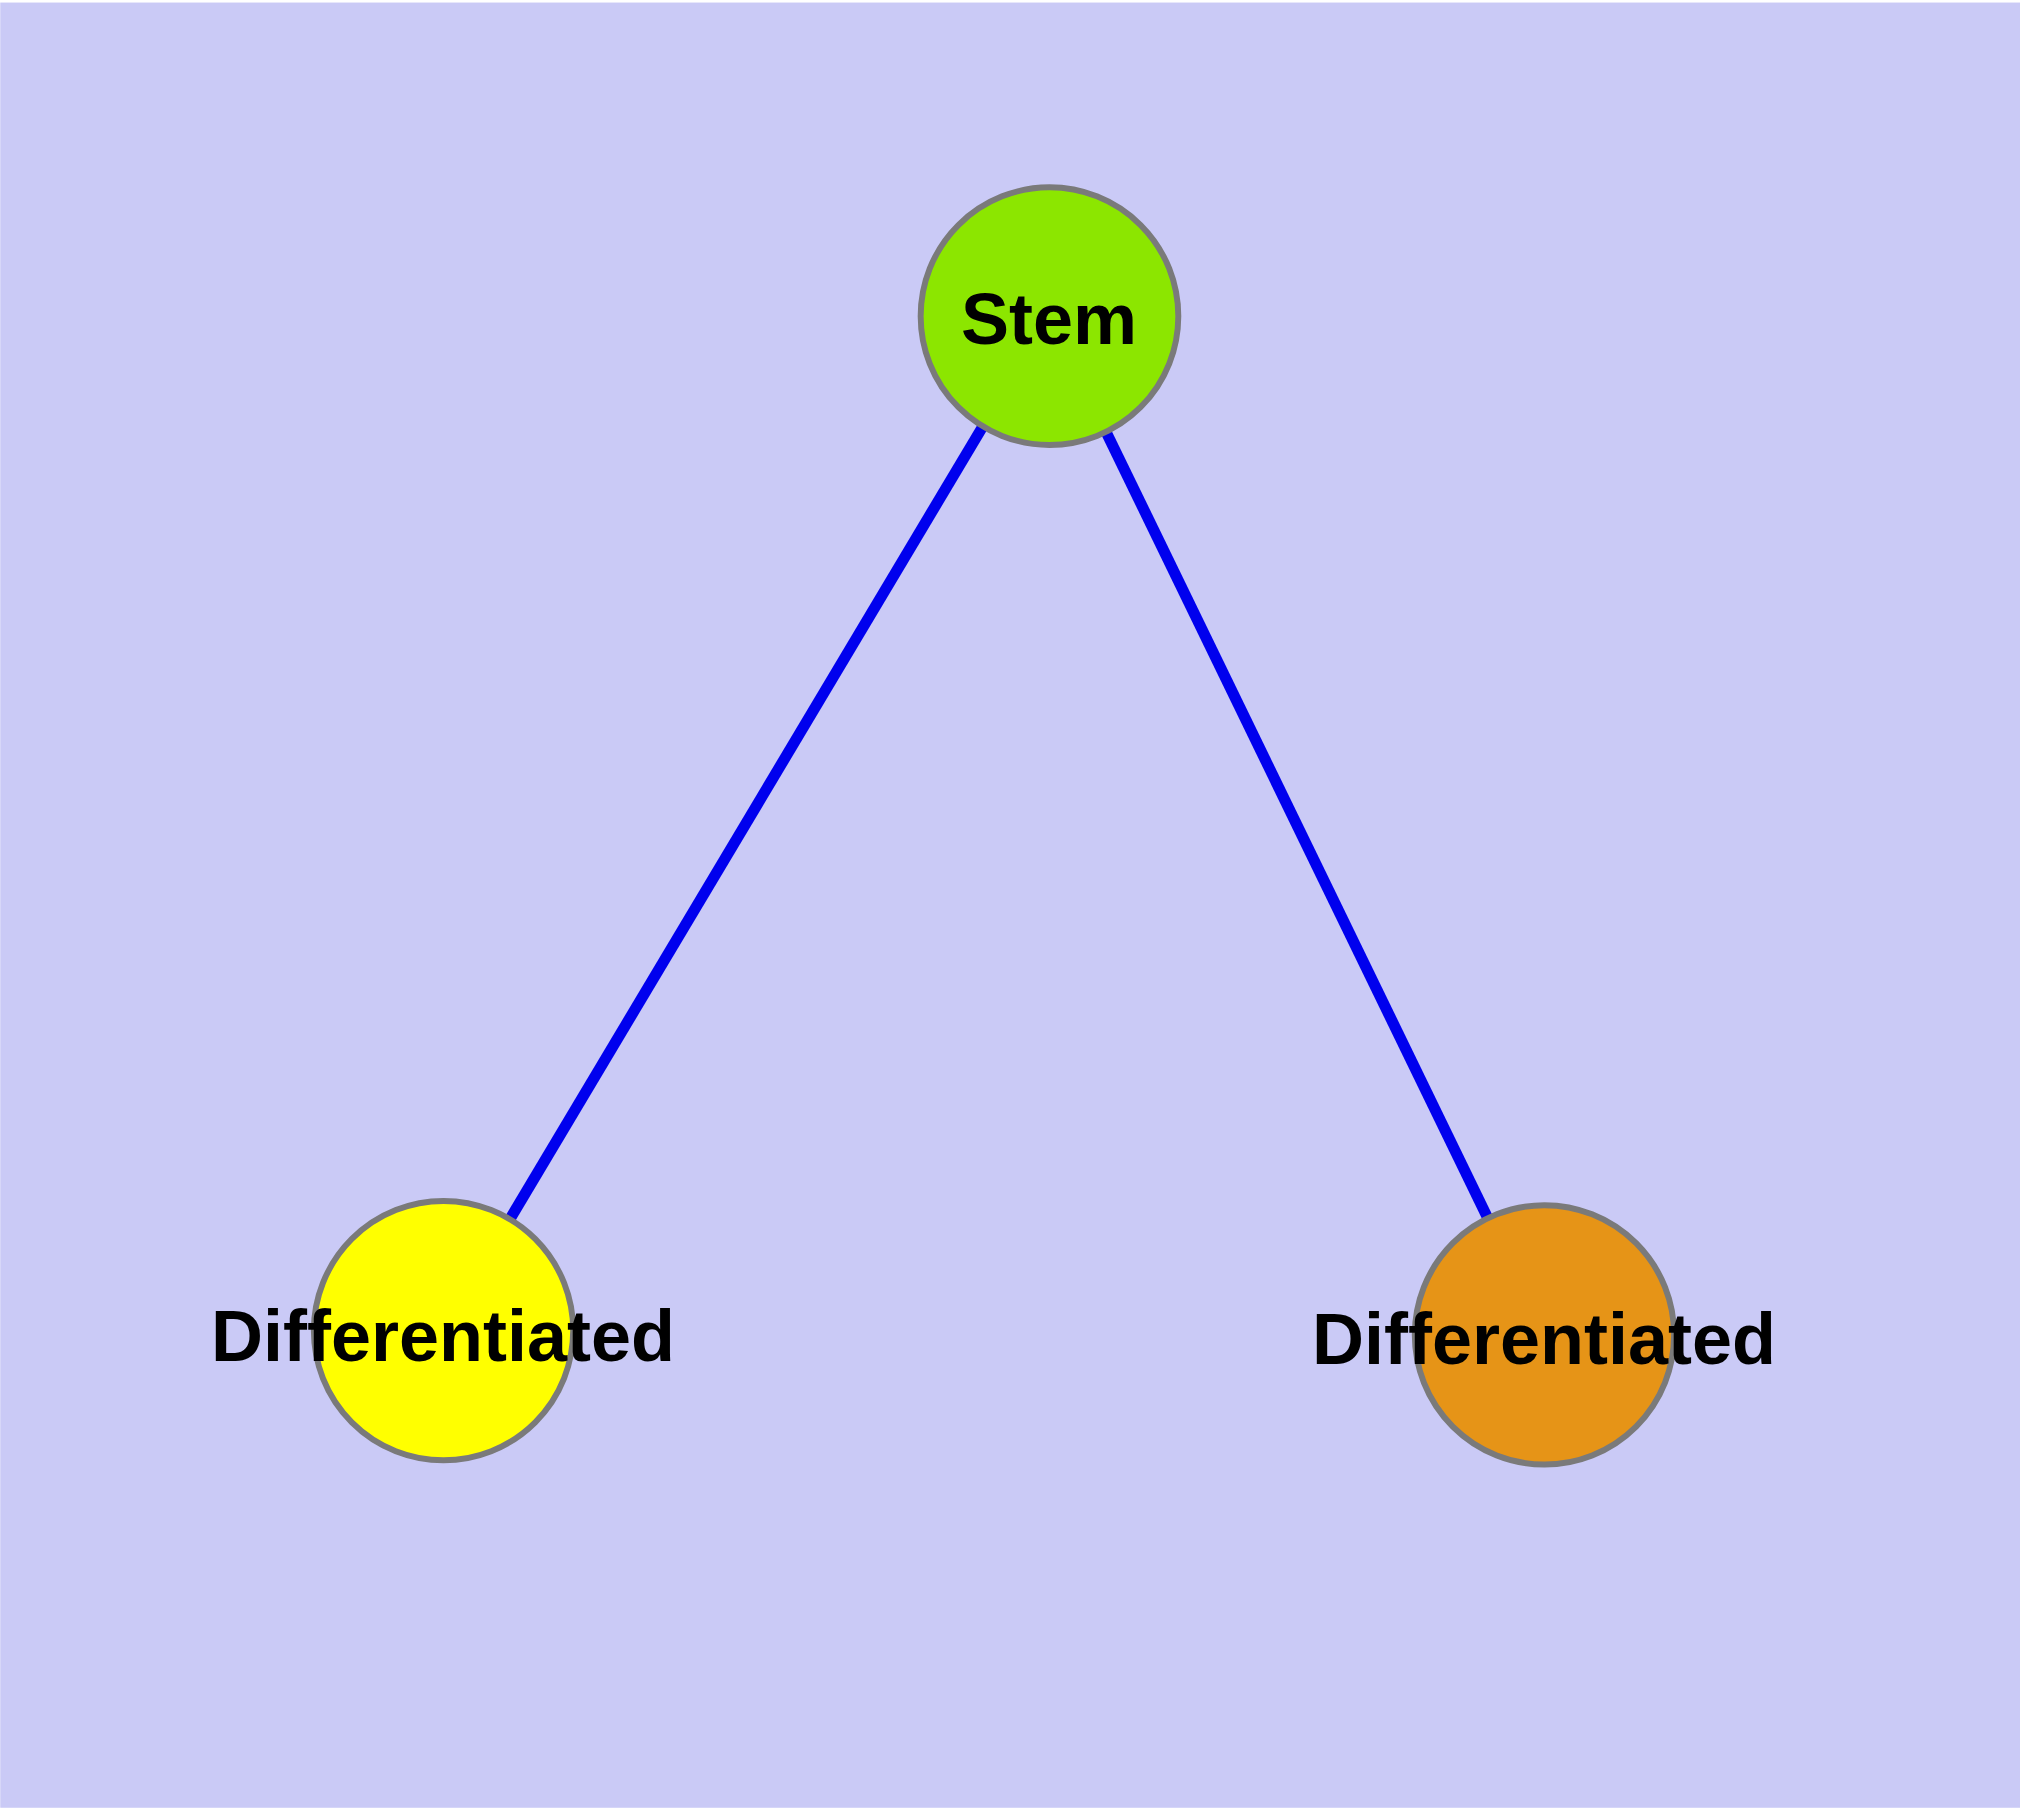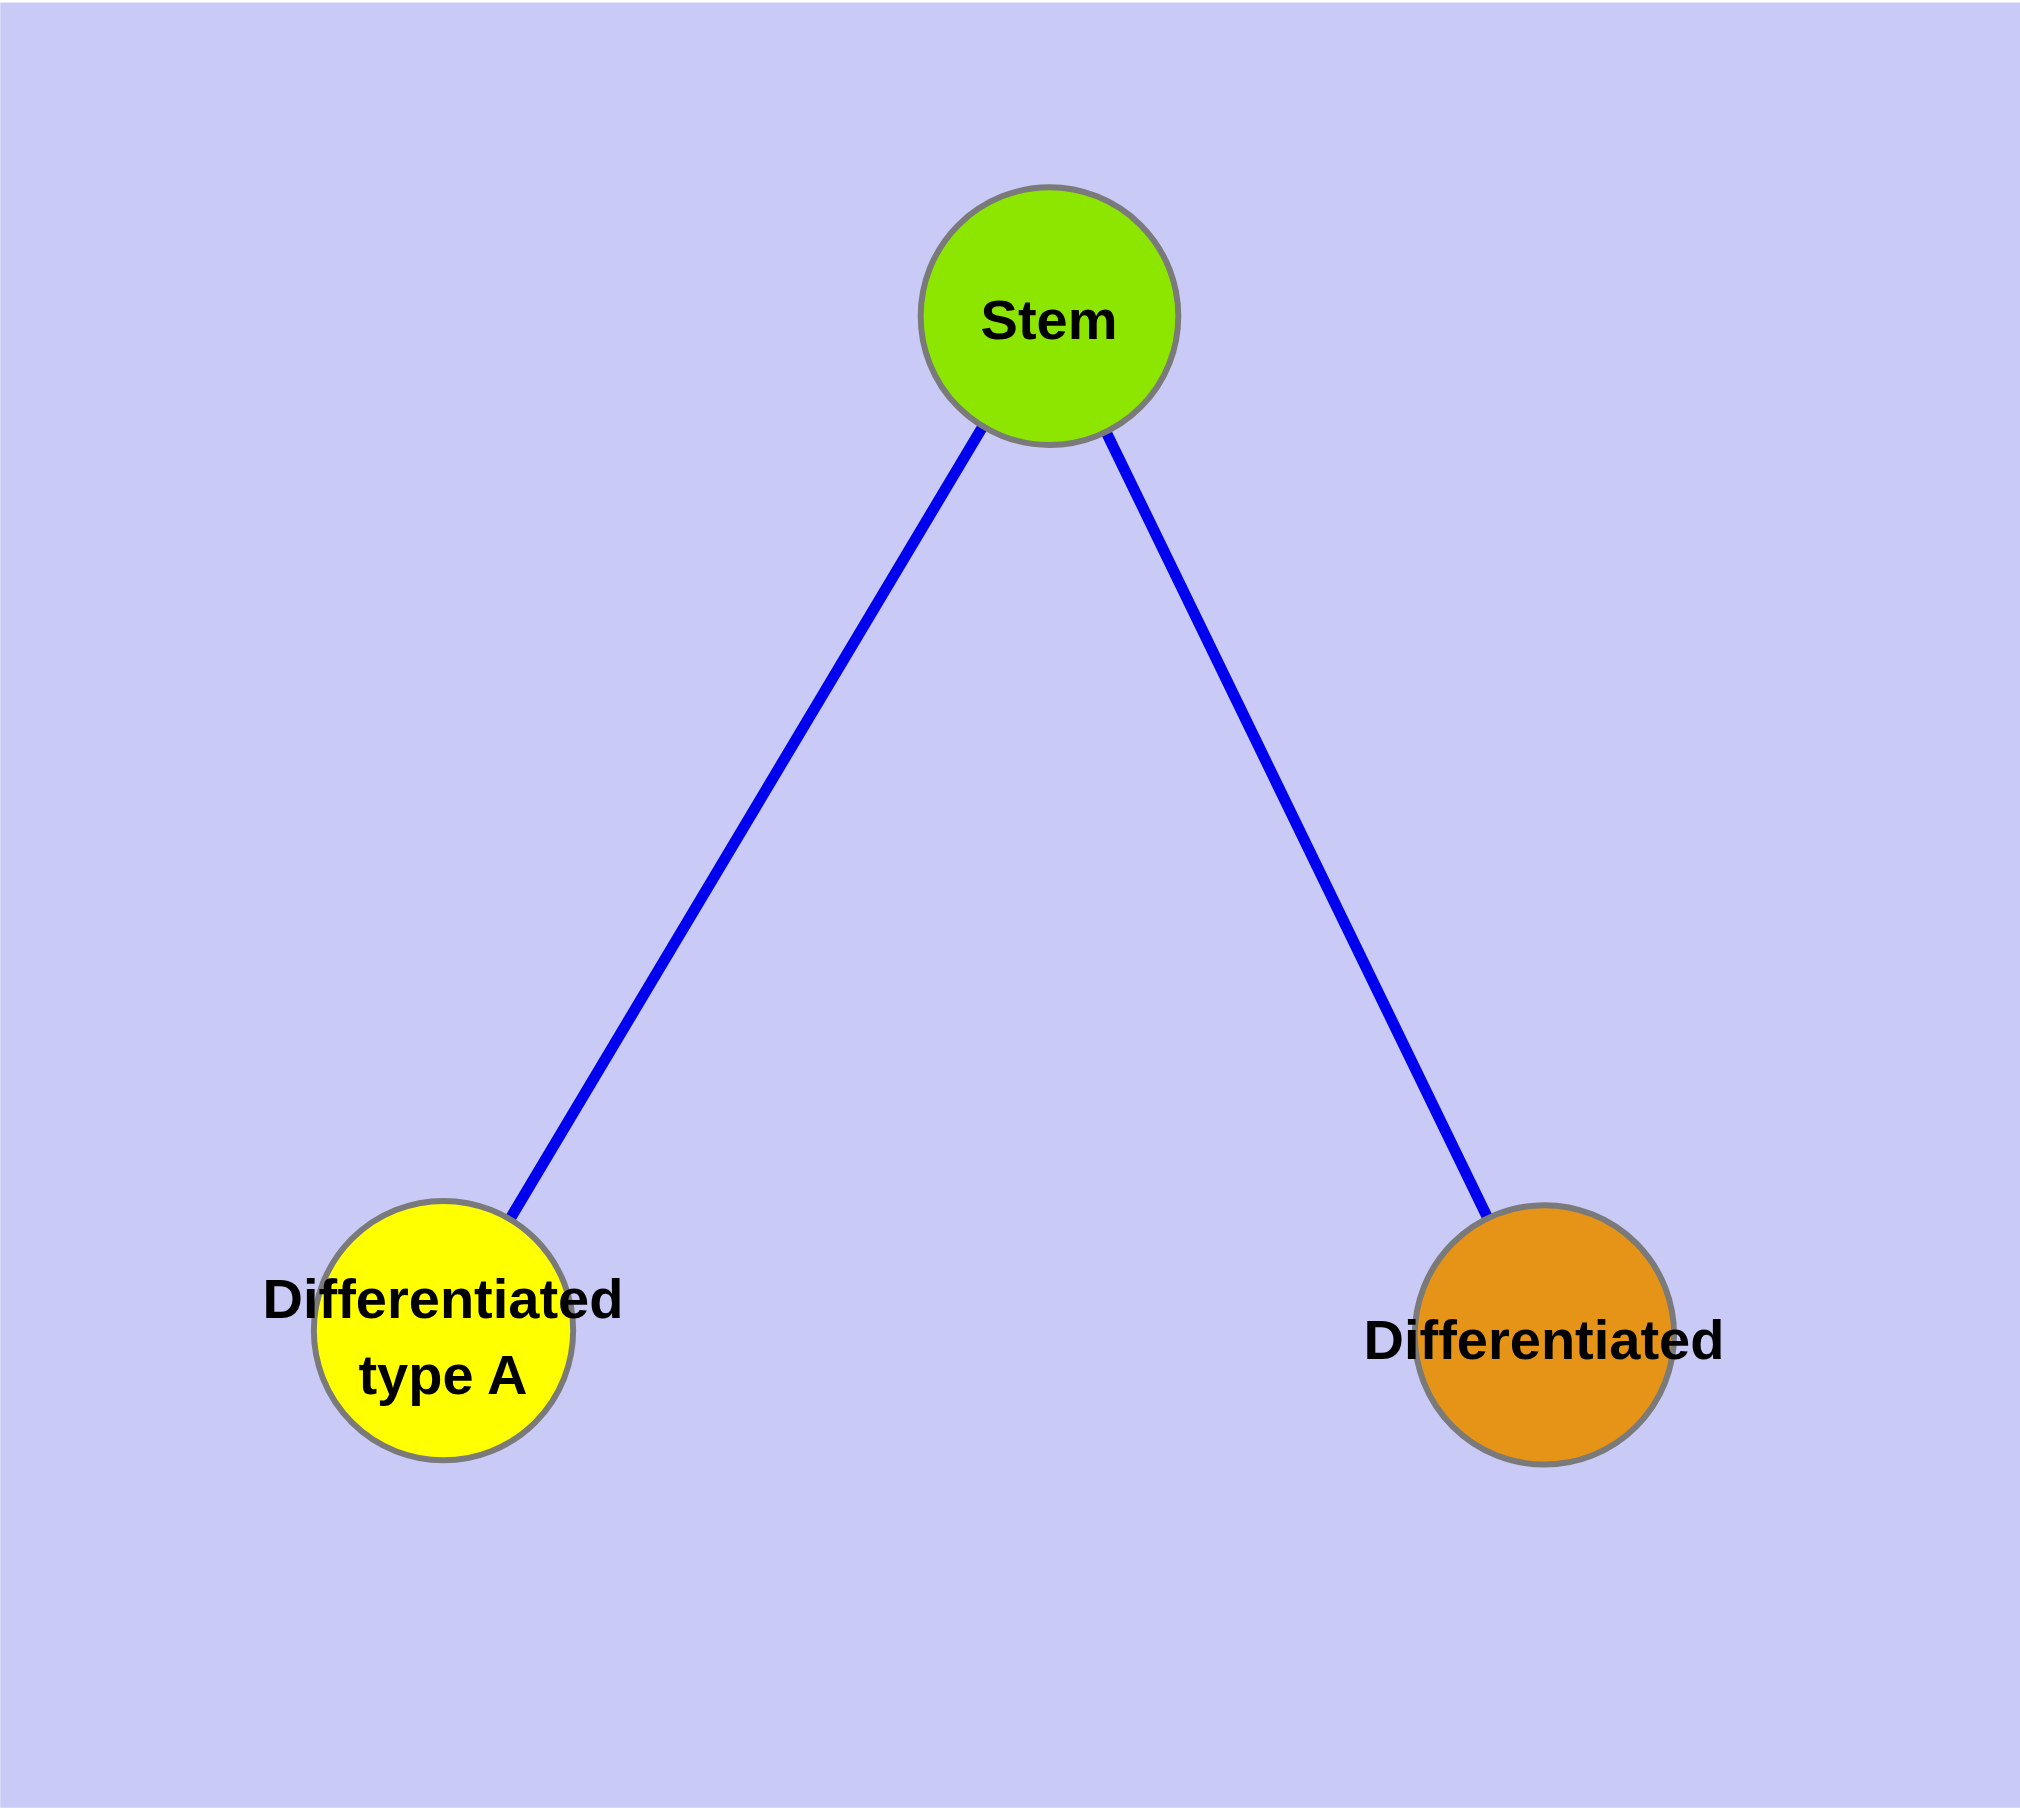--- a/index.html
+++ b/index.html
@@ -27,21 +27,21 @@
   }
   .node-circle {
     stroke-width: 7px;
   }
   .node-label {
     position: absolute;
     transform: translate(-50%, -50%);
     text-align: center;
     color: #000000;
     font-weight: 700;
-    font-size: 56px;
+    font-size: 72px;
     line-height: 1.35;
     white-space: nowrap;
     pointer-events: none;
   }
 </style>
 </head>
 <body>
 
 <div id="stage">
 
@@ -64,21 +64,20 @@
       <circle class="node-circle" cx="1822" cy="1575" r="153" stroke="#7A7A7A"></circle>
     </g>
   </svg>
 
   <div class="node-label" style="left: 1049px; top: 320px;">
     <div>Stem</div>
   </div>
 
   <div class="node-label" style="left: 443px; top: 1337px;">
     <div>Differentiated</div>
-    <div>type A</div>
   </div>
 
   <div class="node-label" style="left: 1544px; top: 1340px;">
     <div>Differentiated</div>
   </div>
 
 </div>
 
 
 </body></html>

